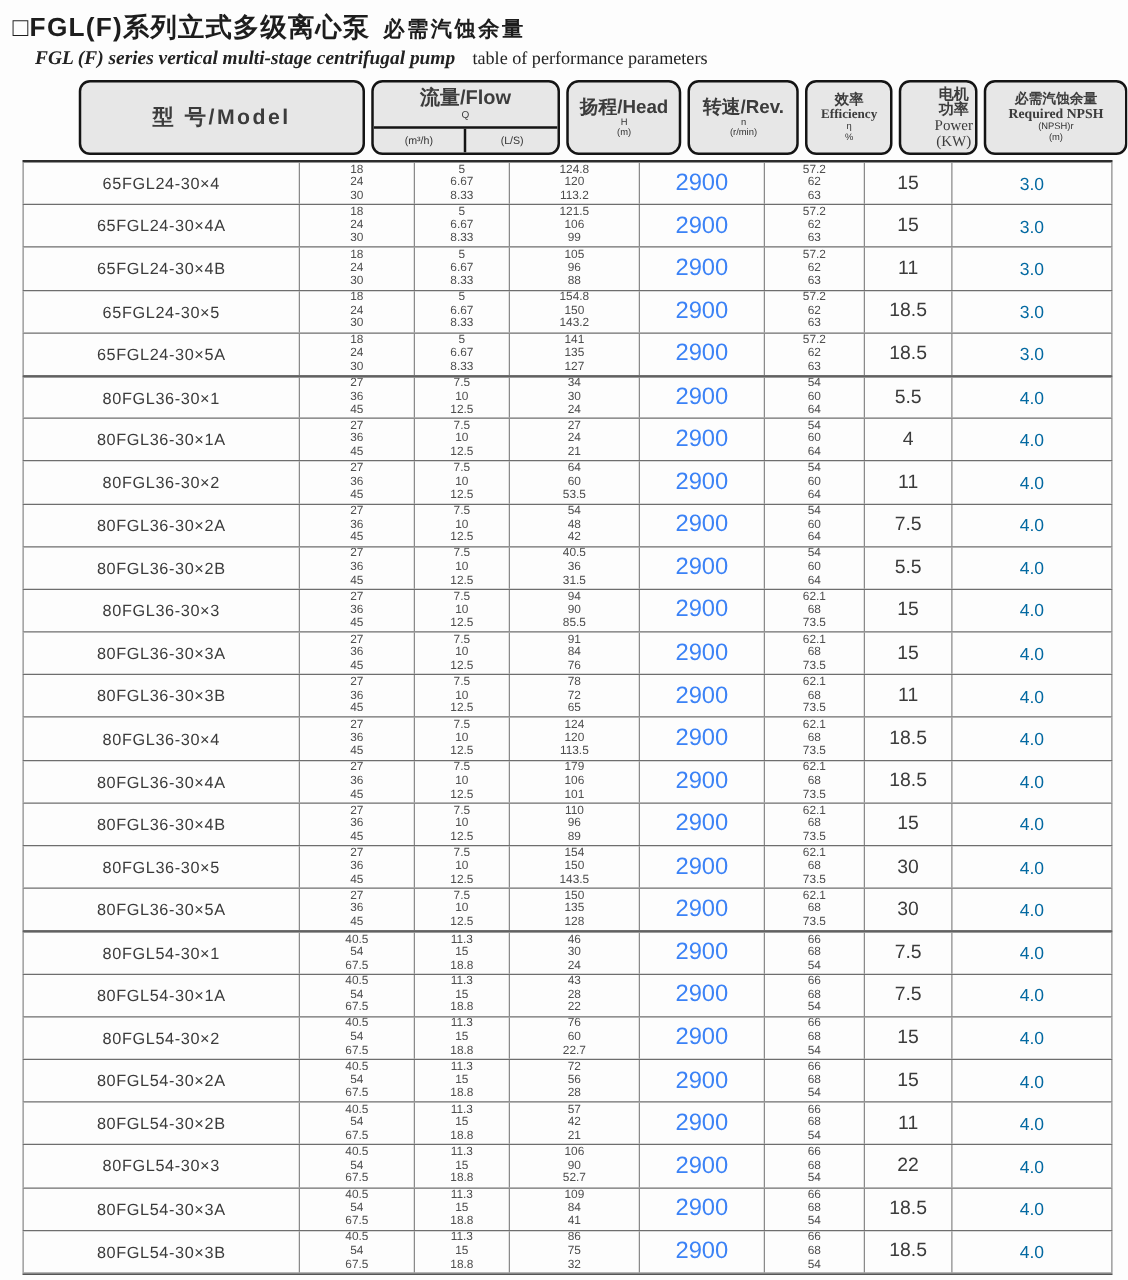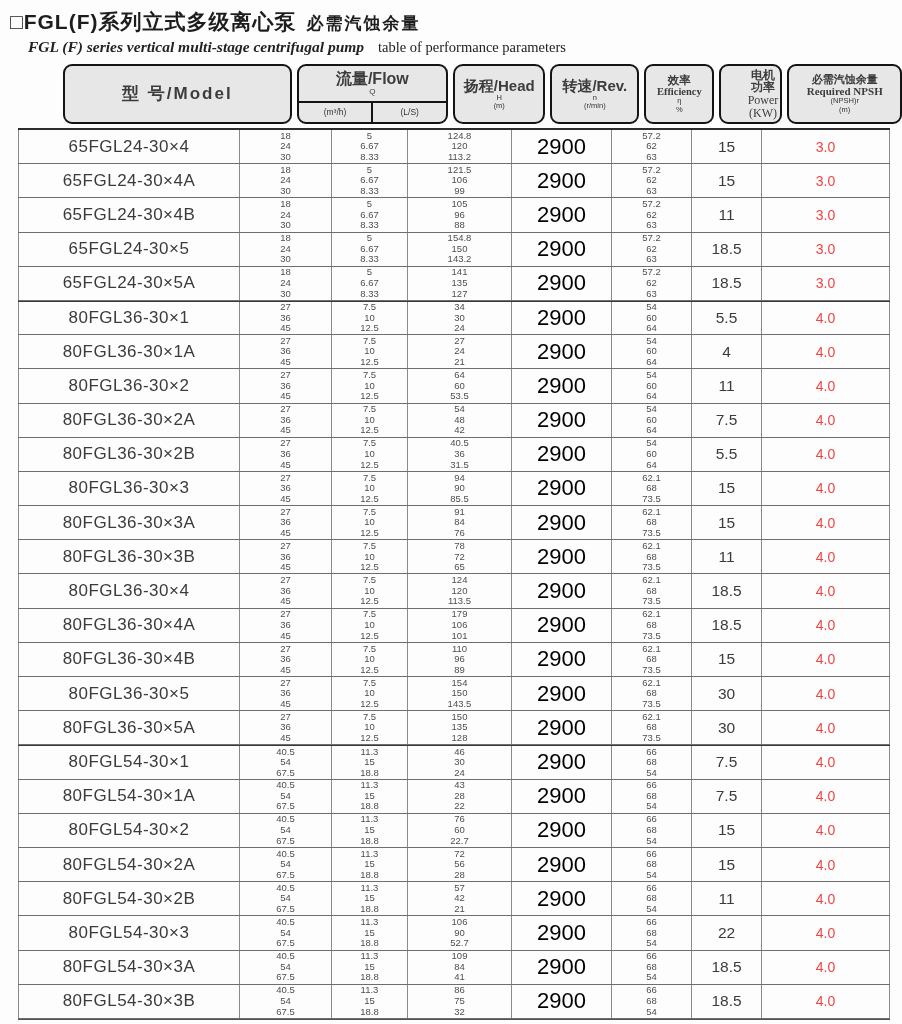--- a/index.html
+++ b/index.html
@@ -37,26 +37,26 @@
   .hb-npsh .np-en { font-size: 11px; font-family: "Liberation Serif", serif; }
 
   
   .tbody { margin: 4px 0 0 18px; width: 872px; border-top: 2px solid #2d2d2d; border-bottom: 1.5px solid #555; }
   .trow { display: grid; grid-template-columns: 222px 92px 76px 104px 100px 80px 70px 128px;
           height: 34.2px; border-bottom: 1px solid #6e6e6e; }
   .trow.group-start { border-top: 1.5px solid #3a3a3a; }
   .cell { border-right: 1px solid #8a8a8a; display: flex; flex-direction: column;
           align-items: center; justify-content: center; overflow: hidden; }
   .cell:first-child { border-left: 1px solid #8a8a8a; }
-  .c-model .model-text { font-size: 17px; letter-spacing: 0.5px; color: #3b3b3b; text-align: right; }
+  .c-model .model-text { font-size: 13px; letter-spacing: 0.5px; color: #3b3b3b; text-align: right; }
   .c-triplet { font-size: 9.5px; line-height: 10.6px; color: #4e4e4e; text-align: center; }
   .tline { height: 10.6px; }
-  .c-rev span { font-size: 22px; color: #000000; }
+  .c-rev span { font-size: 19px; color: #3b82f6; }
   .c-power span { font-size: 15.5px; color: #3b3b3b; }
-  .c-npsh span { font-size: 14px; color: #ef4444; }
+  .c-npsh span { font-size: 14px; color: #0369a1; }
 </style>
 </head>
 <body>
 
 <div class="page">
 
   <div class="title-cn">
     <span>□FGL(F)系列立式多级离心泵</span><span class="title-suffix">必需汽蚀余量</span>
   </div>
   <div class="subtitle">

